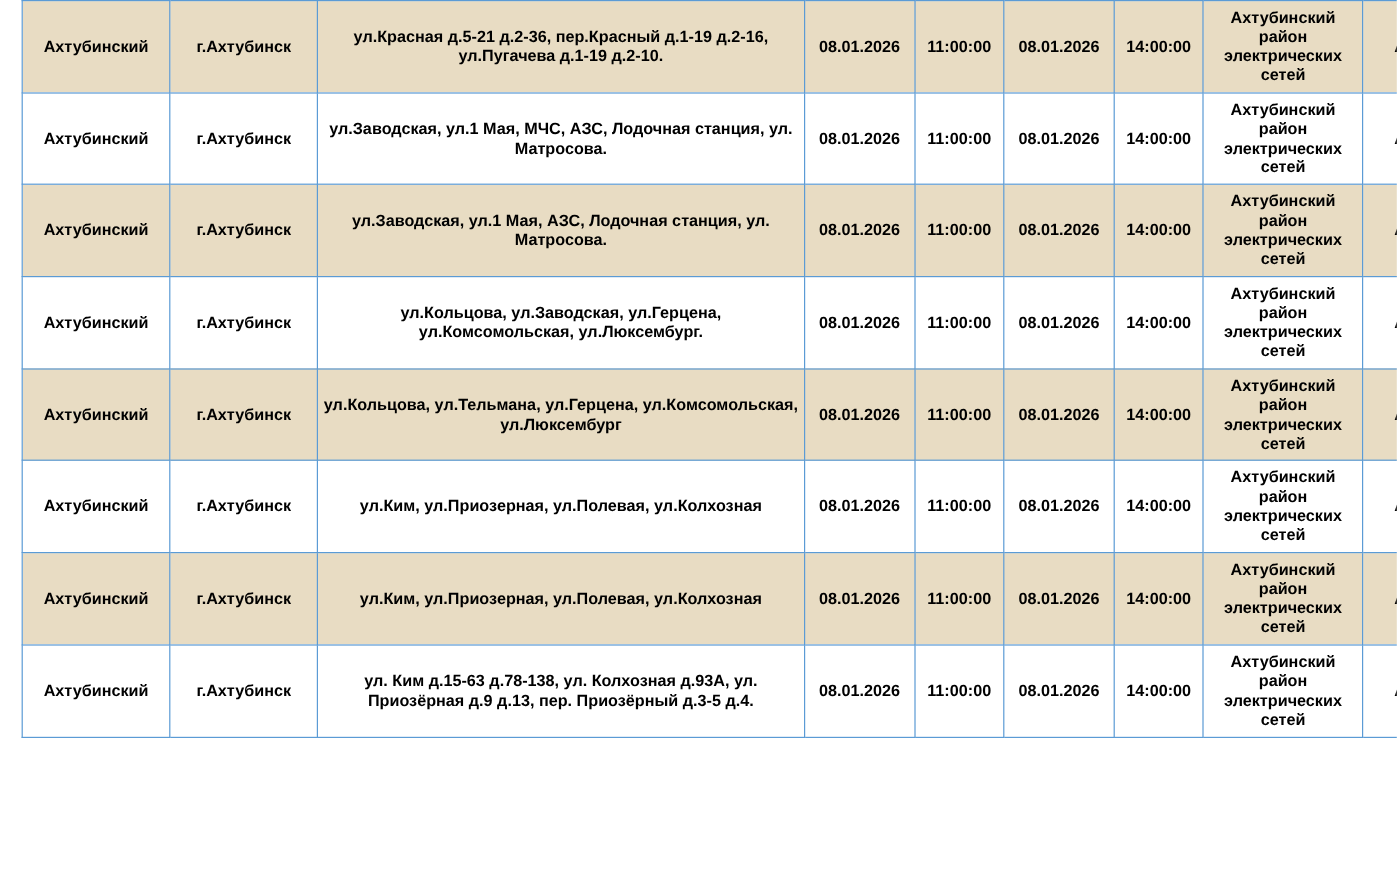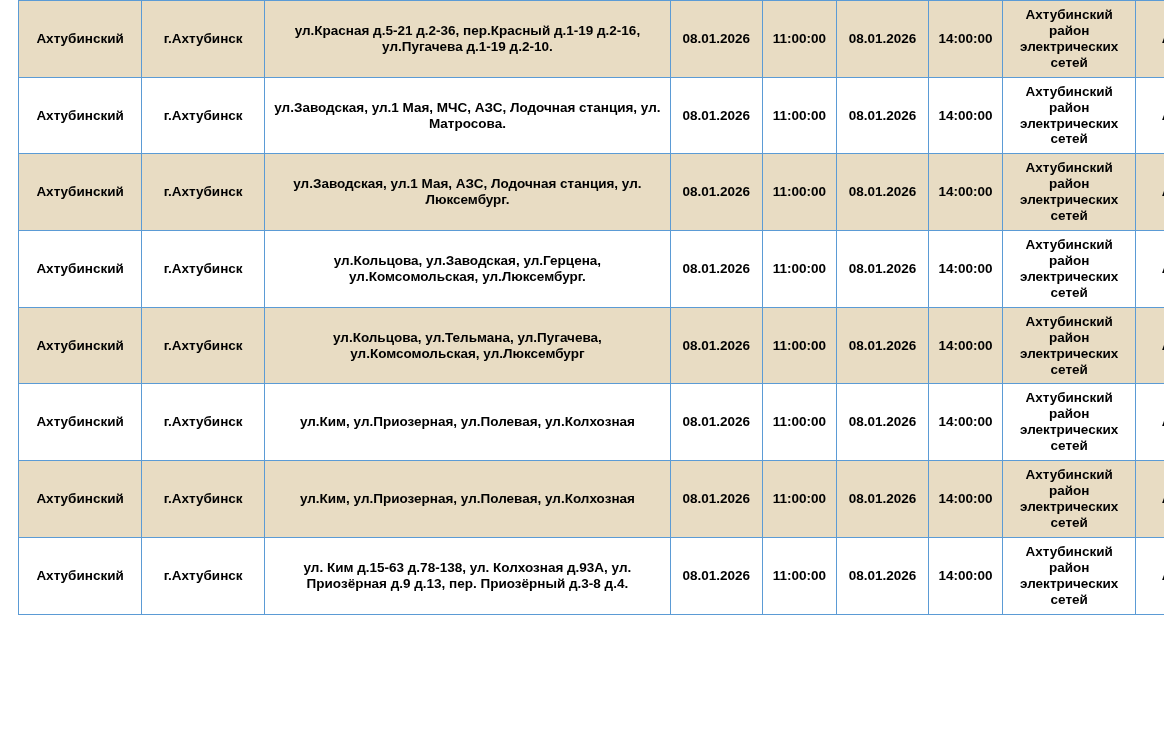--- a/index.html
+++ b/index.html
@@ -93,21 +93,21 @@
         <td class="cell-time">11:00:00</td>
         <td class="cell-date">08.01.2026</td>
         <td class="cell-time">14:00:00</td>
         <td class="cell-org">Ахтубинский район электрических сетей</td>
         <td class="cell-extra">А</td>
       </tr>
 
       <tr class="row-shaded">
         <td class="cell-district">Ахтубинский</td>
         <td class="cell-city">г.Ахтубинск</td>
-        <td class="cell-address">ул.Заводская, ул.1 Мая, АЗС, Лодочная станция, ул. Люксембург.</td>
+        <td class="cell-address">ул.Заводская, ул.1 Мая, АЗС, Лодочная станция, ул. Матросова.</td>
         <td class="cell-date">08.01.2026</td>
         <td class="cell-time">11:00:00</td>
         <td class="cell-date">08.01.2026</td>
         <td class="cell-time">14:00:00</td>
         <td class="cell-org">Ахтубинский район электрических сетей</td>
         <td class="cell-extra">А</td>
       </tr>
 
       <tr class="row-plain">
         <td class="cell-district">Ахтубинский</td>
@@ -117,21 +117,21 @@
         <td class="cell-time">11:00:00</td>
         <td class="cell-date">08.01.2026</td>
         <td class="cell-time">14:00:00</td>
         <td class="cell-org">Ахтубинский район электрических сетей</td>
         <td class="cell-extra">А</td>
       </tr>
 
       <tr class="row-shaded">
         <td class="cell-district">Ахтубинский</td>
         <td class="cell-city">г.Ахтубинск</td>
-        <td class="cell-address">ул.Кольцова, ул.Тельмана, ул.Пугачева, ул.Комсомольская, ул.Люксембург</td>
+        <td class="cell-address">ул.Кольцова, ул.Тельмана, ул.Герцена, ул.Комсомольская, ул.Люксембург</td>
         <td class="cell-date">08.01.2026</td>
         <td class="cell-time">11:00:00</td>
         <td class="cell-date">08.01.2026</td>
         <td class="cell-time">14:00:00</td>
         <td class="cell-org">Ахтубинский район электрических сетей</td>
         <td class="cell-extra">А</td>
       </tr>
 
       <tr class="row-plain">
         <td class="cell-district">Ахтубинский</td>
@@ -153,21 +153,21 @@
         <td class="cell-time">11:00:00</td>
         <td class="cell-date">08.01.2026</td>
         <td class="cell-time">14:00:00</td>
         <td class="cell-org">Ахтубинский район электрических сетей</td>
         <td class="cell-extra">А</td>
       </tr>
 
       <tr class="row-plain">
         <td class="cell-district">Ахтубинский</td>
         <td class="cell-city">г.Ахтубинск</td>
-        <td class="cell-address">ул. Ким д.15-63 д.78-138, ул. Колхозная д.93А, ул. Приозёрная д.9 д.13, пер. Приозёрный д.3-8 д.4.</td>
+        <td class="cell-address">ул. Ким д.15-63 д.78-138, ул. Колхозная д.93А, ул. Приозёрная д.9 д.13, пер. Приозёрный д.3-5 д.4.</td>
         <td class="cell-date">08.01.2026</td>
         <td class="cell-time">11:00:00</td>
         <td class="cell-date">08.01.2026</td>
         <td class="cell-time">14:00:00</td>
         <td class="cell-org">Ахтубинский район электрических сетей</td>
         <td class="cell-extra">А</td>
       </tr>
 
     </tbody>
   </table>

